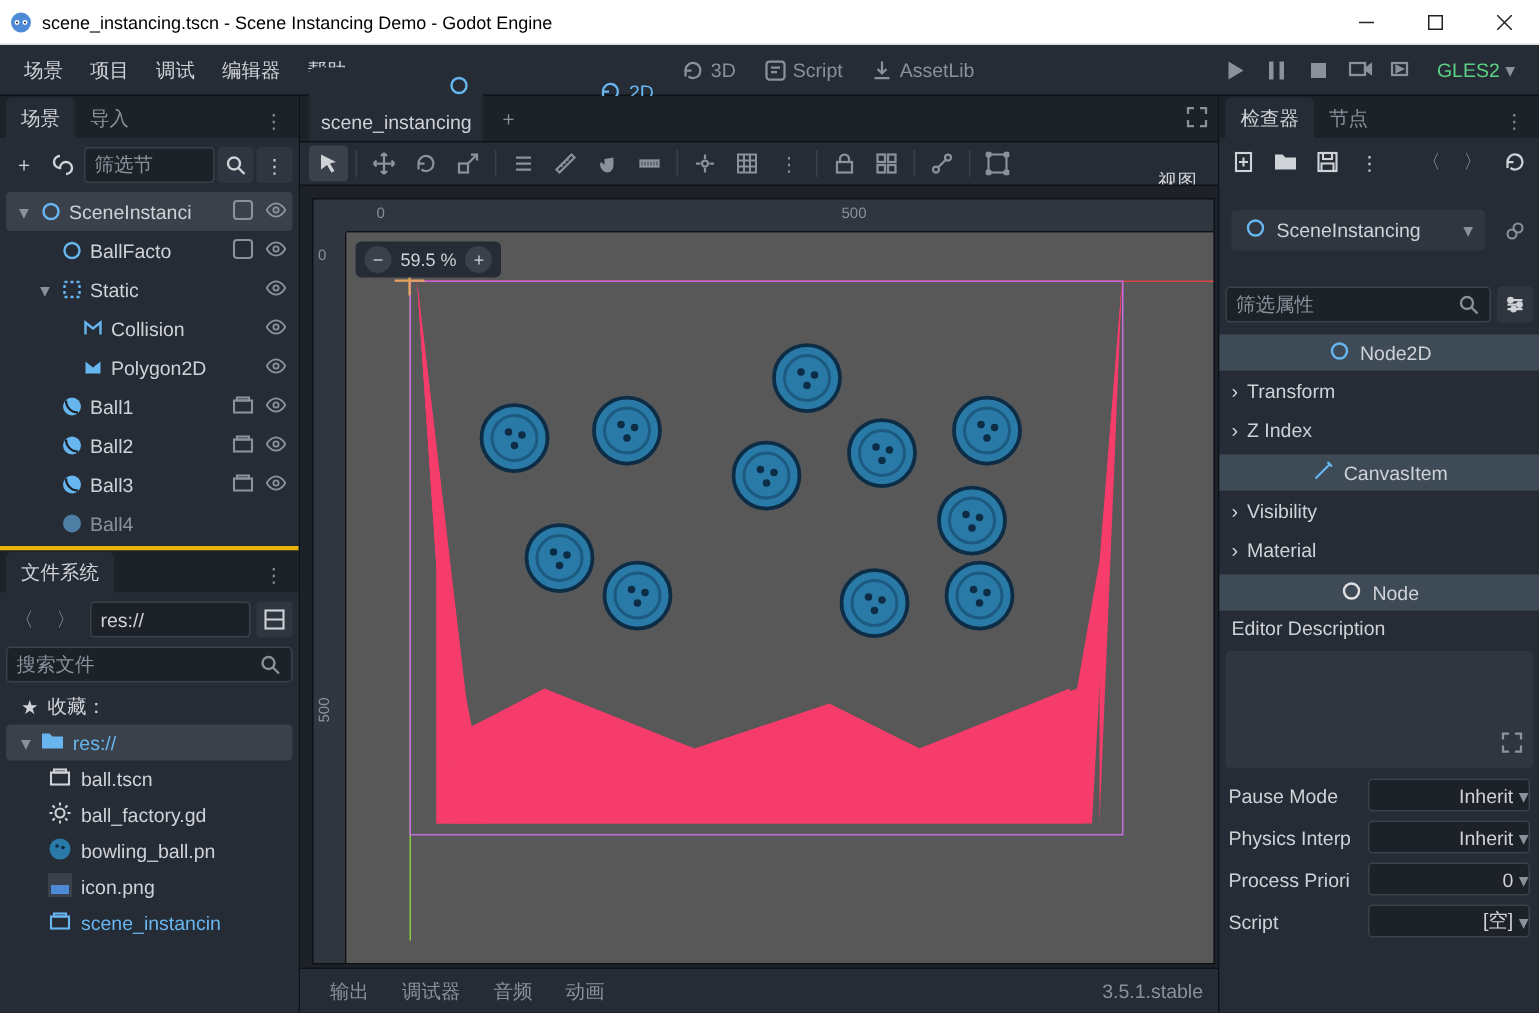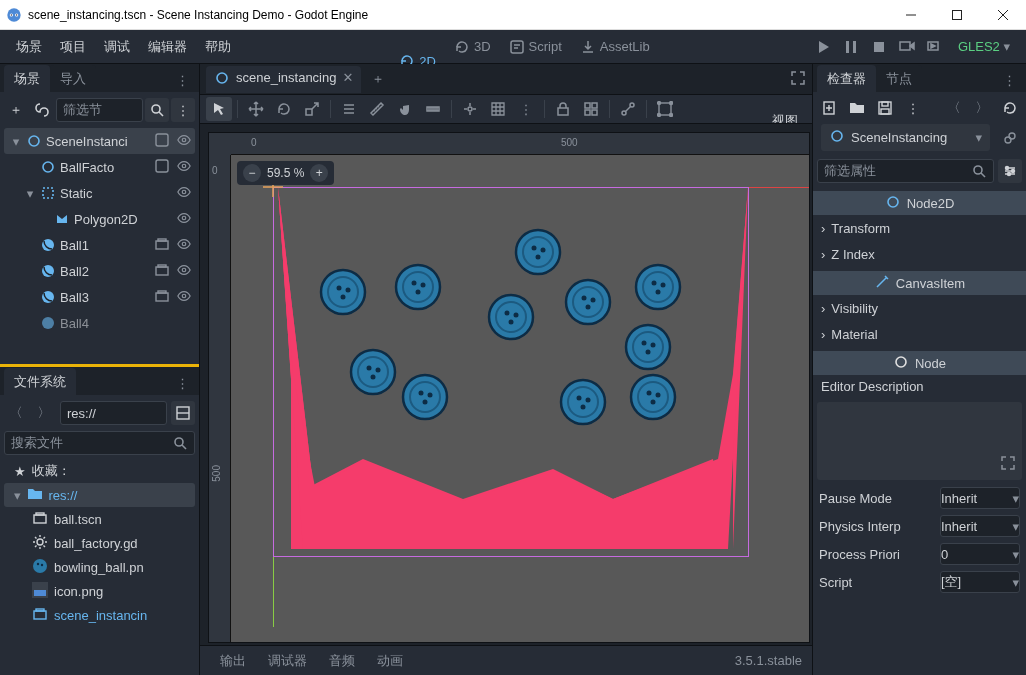--- a/index.html
+++ b/index.html
@@ -76,21 +76,21 @@
   
   .fs-head{display:flex;align-items:center;gap:4px;padding:2px 0;}
   .fs-path{flex:1;background:var(--bg-0);border:1px solid var(--bg-3);border-radius:3px;height:24px;padding:0 6px;display:flex;align-items:center;}
   .fs-search{background:var(--bg-0);border:1px solid var(--bg-3);border-radius:3px;height:24px;padding:0 6px;display:flex;align-items:center;color:var(--text-dim);margin:4px 0;}
   .fs-tree .frow{display:flex;align-items:center;height:24px;gap:6px;padding-left:4px;}
   .fs-tree .frow.sel{background:var(--bg-3);border-radius:3px;}
   .fs-tree .indentA{width:0;}
   .fs-tree .indentB{width:18px;}
   
   .scene-tabs{height:30px;background:var(--bg-0);display:flex;align-items:center;padding:0 6px;gap:6px;}
-  .stab{display:flex;align-items:flex-start;gap:6px;background:var(--bg-1);padding:4px 8px;border-radius:4px 4px 0 0;}
+  .stab{display:flex;align-items:flex-end;gap:6px;background:var(--bg-1);padding:4px 8px;border-radius:4px 4px 0 0;flex-direction:column;}
   .stab .x{color:var(--text-dim);}
   .scene-tabs .plus{color:var(--text-dim);padding:4px;}
   .scene-tabs .dfs{margin-left:auto;color:var(--text-dim);}
   
   .canvas-toolbar{height:30px;background:var(--bg-1);display:flex;align-items:center;gap:2px;padding:0 6px;border-top:1px solid #0e1115;border-bottom:1px solid #0e1115;overflow:hidden;}
   .tb{width:26px;height:24px;display:flex;align-items:center;justify-content:center;color:var(--text-dim);border-radius:3px;}
   .tb.active{background:var(--bg-3);color:var(--text);}
   .tb-sep{width:1px;height:18px;background:var(--bg-3);margin:0 3px;}
   .tb-label{padding:0 8px;color:var(--text);margin-top:24px;}
   
@@ -105,27 +105,27 @@
   .camera-rect{position:absolute;left:42px;top:32px;width:476px;height:370px;border:1px solid #c66be0;}
   .axis-x{position:absolute;left:42px;top:32px;width:540px;height:0;border-top:1px solid #d44;}
   .axis-y{position:absolute;left:42px;top:32px;width:0;height:440px;border-left:1px solid #8c4;}
   .terrain{position:absolute;left:42px;top:24px;}
   
   .bottom{height:30px;background:var(--bg-1);display:flex;align-items:center;padding:0 10px;gap:2px;border-top:1px solid #0e1115;}
   .bottom .btab{padding:4px 10px;color:var(--text-dim);}
   .bottom .ver{margin-left:auto;color:var(--text-dim);}
   
   .insp-toolbar{display:flex;align-items:center;gap:4px;padding:4px 4px;background:var(--bg-1);}
-  .node-combo{display:flex;align-items:center;gap:6px;background:var(--bg-2);border-radius:3px;padding:4px 8px;margin:0 4px;flex:1;justify-content:space-between;}
+  .node-combo{display:flex;align-items:center;gap:6px;background:var(--bg-2);border-radius:3px;padding:4px 8px;margin:16px 4px;flex:1;justify-content:space-between;}
   .insp-filter{margin:4px;display:flex;gap:4px;}
   .section-head{background:#3f4a57;height:24px;display:flex;align-items:center;justify-content:center;gap:6px;color:var(--text);margin-top:4px;}
   .fold-row{display:flex;align-items:center;height:26px;padding:0 8px;gap:6px;color:var(--text);}
   .prop-row{display:flex;align-items:center;height:28px;padding:0 6px;gap:6px;}
   .prop-row .plabel{flex:1;color:var(--text);overflow:hidden;white-space:nowrap;text-overflow:ellipsis;}
-  .prop-row .pval{width:80px;background:var(--bg-0);border:1px solid var(--bg-3);border-radius:3px;height:22px;display:flex;align-items:center;justify-content:space-between;}
+  .prop-row .pval{width:108px;background:var(--bg-0);border:1px solid var(--bg-3);border-radius:3px;height:22px;display:flex;align-items:center;justify-content:flex-end;}
   .desc-box{margin:4px;height:78px;background:var(--bg-2);border-radius:3px;position:relative;}
   .desc-box .expand{position:absolute;right:6px;bottom:6px;color:var(--text-dim);}
   
   .ico{width:16px;height:16px;}
   .eye{width:14px;height:14px;}
 </style>
 </head>
 <body>
 
 <div class="titlebar">
@@ -287,20 +287,35 @@
           </div>
           <div class="trow">
             <span class="indent1"></span>
               <span class="toggle">▾</span>
             <span class="nicon blue">
                 <svg class="ico" viewBox="0 0 16 16" fill="none" stroke="currentColor" stroke-width="1.6">
                   <rect x="3" y="3" width="10" height="10" stroke-dasharray="2 2"></rect>
                 </svg>
               </span>
             <span class="nlabel">Static</span>
+            <span class="tico"></span>
+            <span class="tico"><svg class="eye" viewBox="0 0 16 16" fill="none" stroke="currentColor" stroke-width="1.4">
+                  <path d="M1 8s2.5-5 7-5 7 5 7 5-2.5 5-7 5-7-5-7-5z"></path>
+                  <circle cx="8" cy="8" r="2"></circle>
+                </svg></span>
+          </div>
+          <div class="trow">
+            <span class="indent2"></span>
+              <span class="toggle"></span>
+            <span class="nicon blue">
+                <svg class="ico" viewBox="0 0 16 16" fill="none" stroke="currentColor" stroke-width="1.6">
+                  <path d="M3 12V4l5 4 5-4v8"></path>
+                </svg>
+              </span>
+            <span class="nlabel">Collision</span>
             <span class="tico"></span>
             <span class="tico"><svg class="eye" viewBox="0 0 16 16" fill="none" stroke="currentColor" stroke-width="1.4">
                   <path d="M1 8s2.5-5 7-5 7 5 7 5-2.5 5-7 5-7-5-7-5z"></path>
                   <circle cx="8" cy="8" r="2"></circle>
                 </svg></span>
           </div>
           <div class="trow">
             <span class="indent2"></span>
               <span class="toggle"></span>
             <span class="nicon blue">

